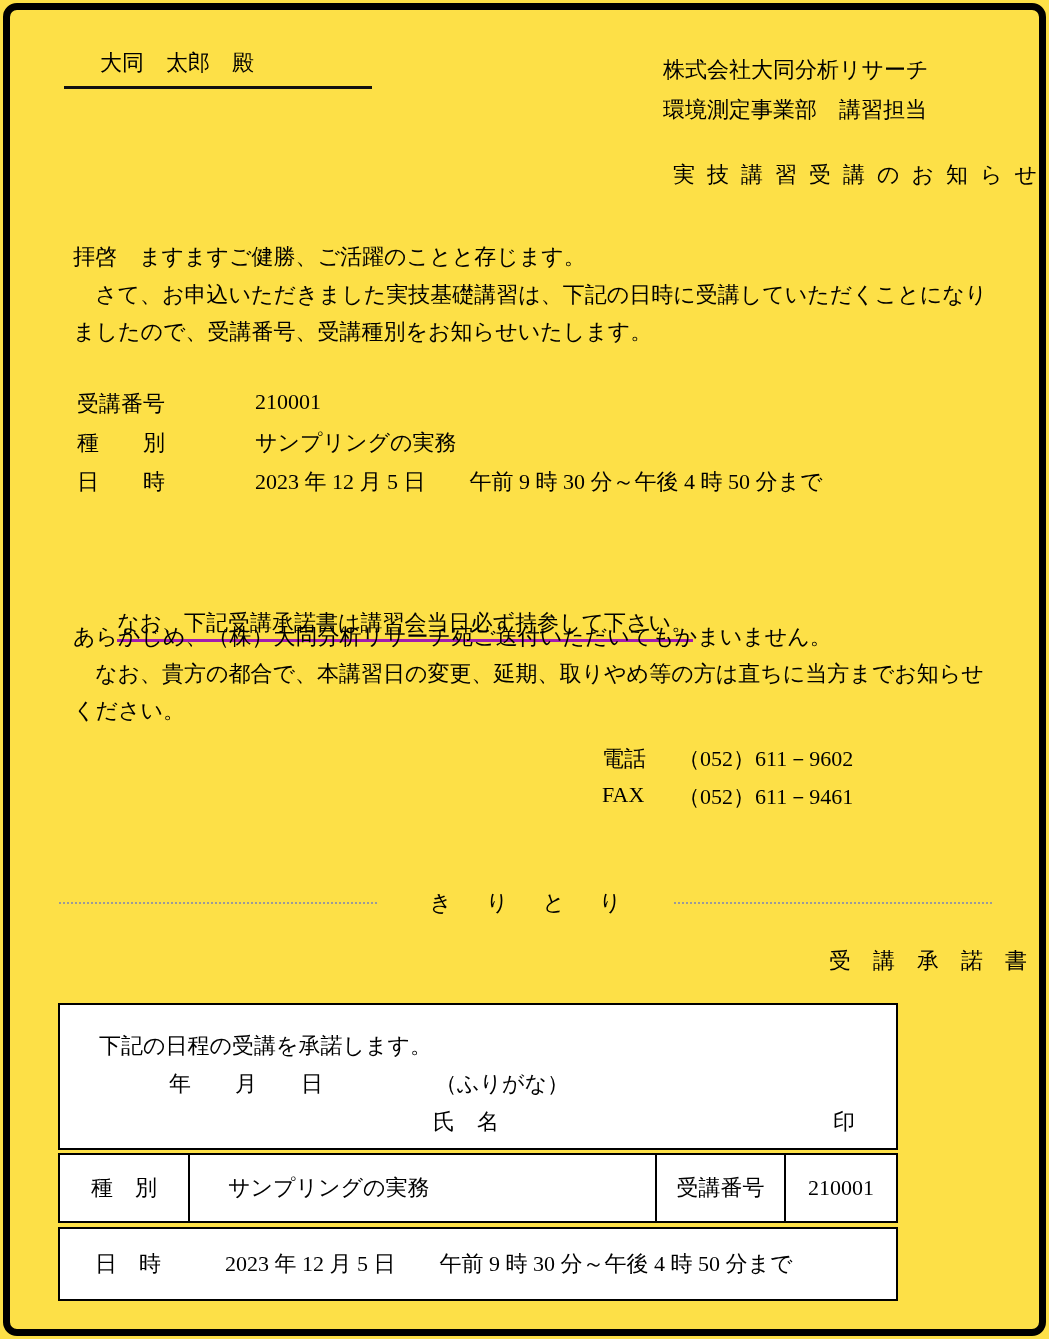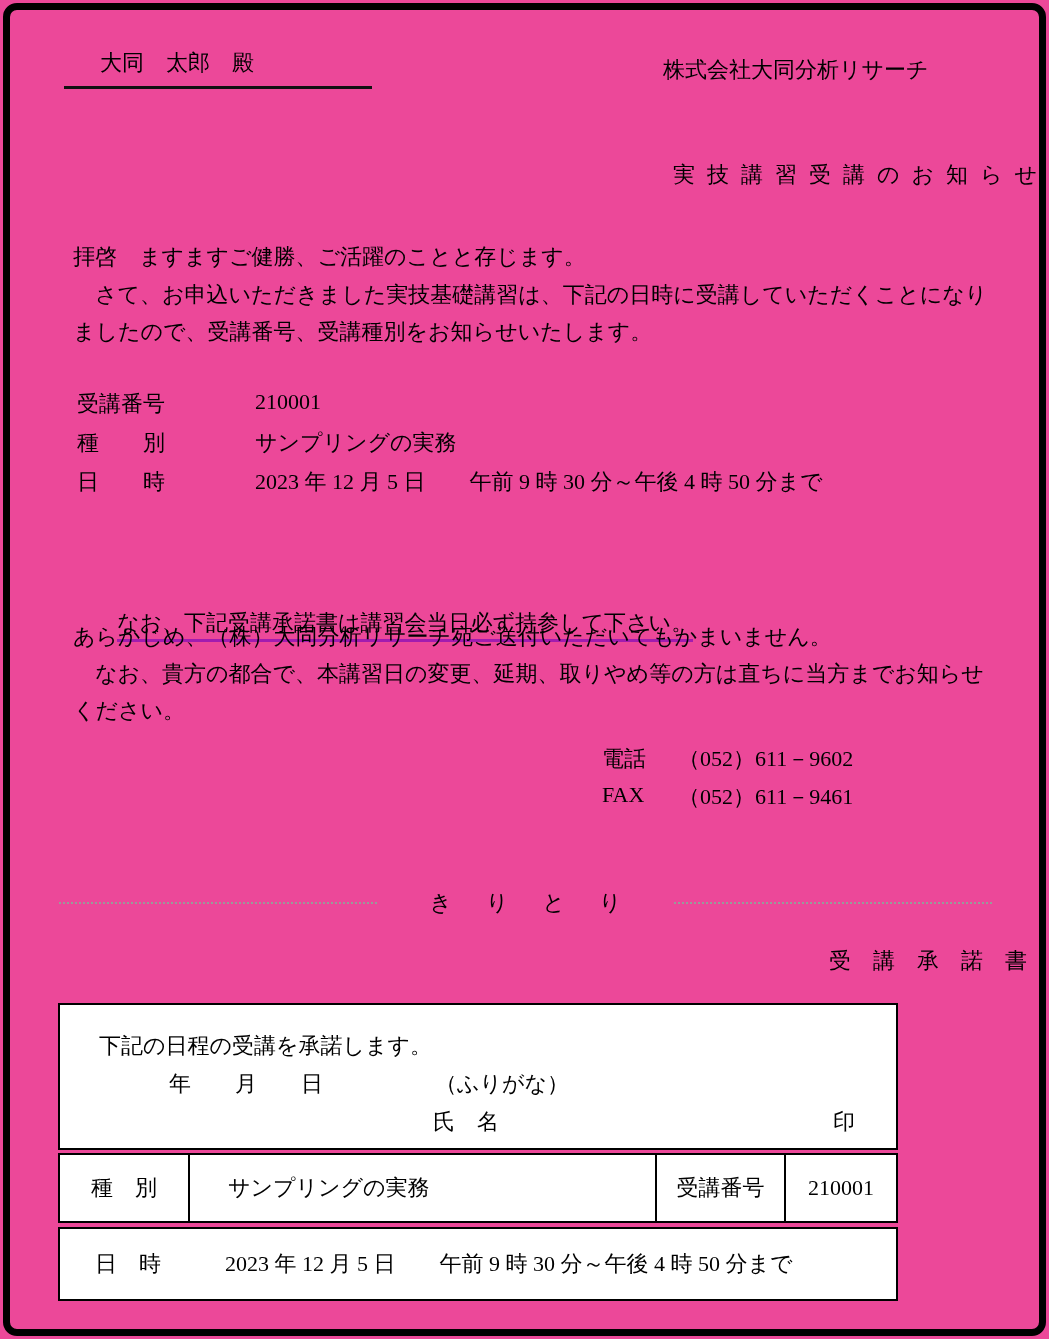--- a/index.html
+++ b/index.html
@@ -1,16 +1,16 @@
 <!DOCTYPE html>
 <html><head>
 <meta charset="utf-8">
 <style>
   html,body{margin:0;padding:0;background:#ffffff;}
-  .stage{position:relative;width:1049px;height:1339px;background:#ec4899;overflow:hidden;
+  .stage{position:relative;width:1049px;height:1339px;background:#fde047;overflow:hidden;
          font-family:"Liberation Serif","DejaVu Serif",serif;color:#000;font-size:22px;}
   .page-border{position:absolute;inset:3px;border:7px solid #000;border-radius:14px;pointer-events:none;}
   .abs{position:absolute;}
   .t{white-space:pre;}
   
   .addressee{left:64px;top:48px;width:272px;padding:0 0 8px 36px;border-bottom:3px solid #111;}
   .sender{left:663px;top:50px;line-height:40px;}
   
   .doc-title{left:0;top:160px;width:100%;text-align:right;letter-spacing:12px;text-indent:12px;}
   
@@ -45,20 +45,21 @@
 </style>
 </head>
 <body>
 
 <div class="stage">
   <div class="page-border"></div>
 
   <div class="abs addressee t">大同　太郎　殿</div>
   <div class="abs sender">
     <div class="t">株式会社大同分析リサーチ</div>
+    <div class="t">環境測定事業部　講習担当</div>
   </div>
 
   <div class="abs doc-title">実技講習受講のお知らせ</div>
 
   <div class="abs line" style="top:242px">拝啓　ますますご健勝、ご活躍のことと存じます。</div>
   <div class="abs line" style="top:280px">　さて、お申込いただきました実技基礎講習は、下記の日時に受講していただくことになり</div>
   <div class="abs line" style="top:317px">ましたので、受講番号、受講種別をお知らせいたします。</div>
 
   <div class="abs detail-row" style="top:389px">
     <span class="t">受講番号</span>

